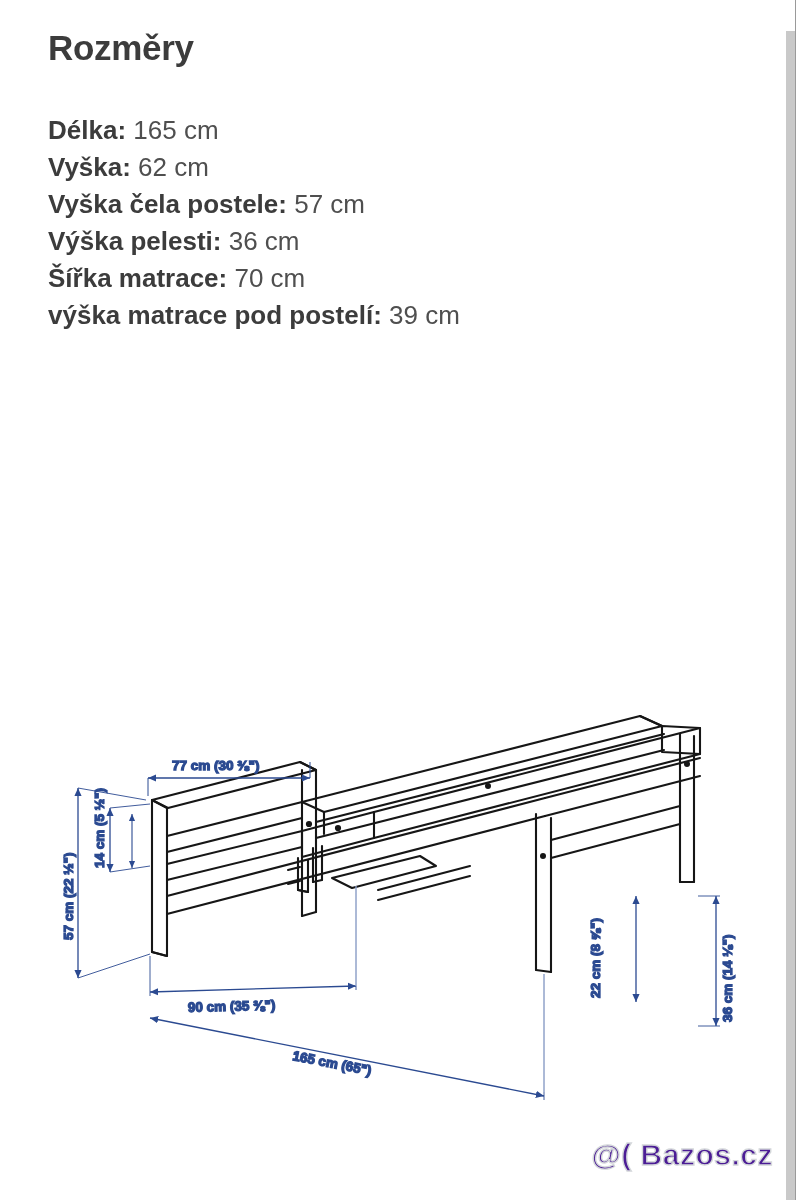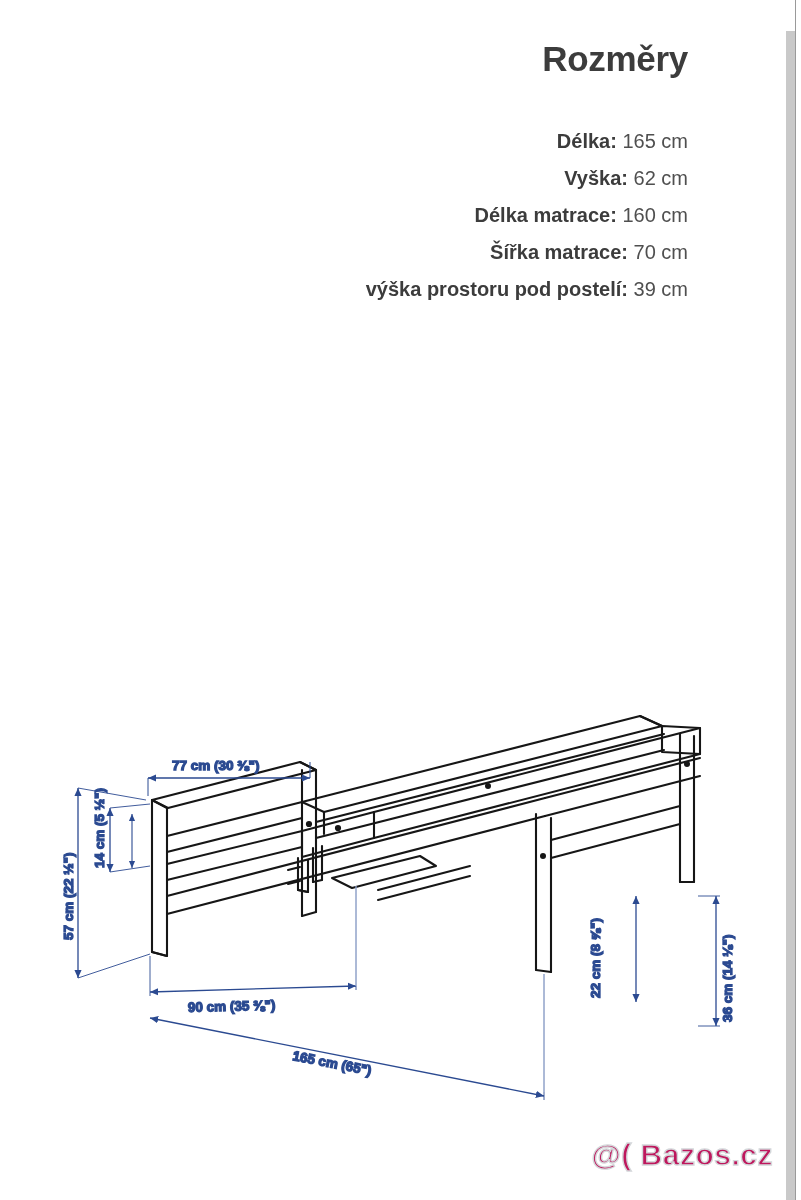--- a/index.html
+++ b/index.html
@@ -44,39 +44,38 @@
     right: 0px;
     width: 1px;
     height: 1200px;
     background: #ffffff;
   }
 
   
   #spec-panel {
     position: absolute;
     left: 48px;
-    top: 40px;
+    top: 29px;
     width: 640px;
-    text-align: right;
   }
   #page-title {
     font-size: 35px;
     font-weight: 700;
     color: #3c3c3c;
     letter-spacing: -0.3px;
     margin: 0 0 44px 0;
     line-height: 1.1;
   }
   .spec-list {
     list-style: none;
     margin: 0;
     padding: 0;
   }
   .spec-row {
-    font-size: 20px;
+    font-size: 26px;
     line-height: 37px;
     color: #4a4a4a;
     white-space: nowrap;
   }
   .spec-label {
     font-weight: 700;
     color: #3c3c3c;
   }
   .spec-value {
     font-weight: 400;
@@ -103,40 +102,41 @@
 
   
   #watermark {
     position: absolute;
     right: 28px;
     bottom: 28px;
     font-family: "Liberation Sans", sans-serif;
     font-size: 30px;
     font-weight: 700;
     letter-spacing: 0.5px;
-    color: #be185d;
+    color: #4c1d95;
     -webkit-text-stroke: 1.4px #d4d7da;
     text-stroke: 1.4px #d4d7da;
     white-space: nowrap;
     user-select: none;
   }
 </style>
 </head>
 <body>
 
 <div id="page-root">
 
   <section id="spec-panel">
     <h1 id="page-title">Rozměry</h1>
     <ul class="spec-list" id="spec-list">
         <li class="spec-row"><span class="spec-label">Délka:</span> <span class="spec-value">165 cm</span></li>
         <li class="spec-row"><span class="spec-label">Vyška:</span> <span class="spec-value">62 cm</span></li>
-        <li class="spec-row"><span class="spec-label">Délka matrace:</span> <span class="spec-value">160 cm</span></li>
+        <li class="spec-row"><span class="spec-label">Vyška čela postele:</span> <span class="spec-value">57 cm</span></li>
+        <li class="spec-row"><span class="spec-label">Výška pelesti:</span> <span class="spec-value">36 cm</span></li>
         <li class="spec-row"><span class="spec-label">Šířka matrace:</span> <span class="spec-value">70 cm</span></li>
-        <li class="spec-row"><span class="spec-label">výška prostoru pod postelí:</span> <span class="spec-value">39 cm</span></li>
+        <li class="spec-row"><span class="spec-label">výška matrace pod postelí:</span> <span class="spec-value">39 cm</span></li>
       </ul>
   </section>
 
   <div id="technical-drawing">
     <svg width="801" height="420" viewBox="0 0 801 420" xmlns="http://www.w3.org/2000/svg">
 
       <g fill="none" stroke="#161616" stroke-width="2.1" stroke-linejoin="round" stroke-linecap="round">
 
         <path d="M152 100 L300 62 L316 70 L168 108 Z"></path>
         <path d="M300 62 L316 70"></path>

